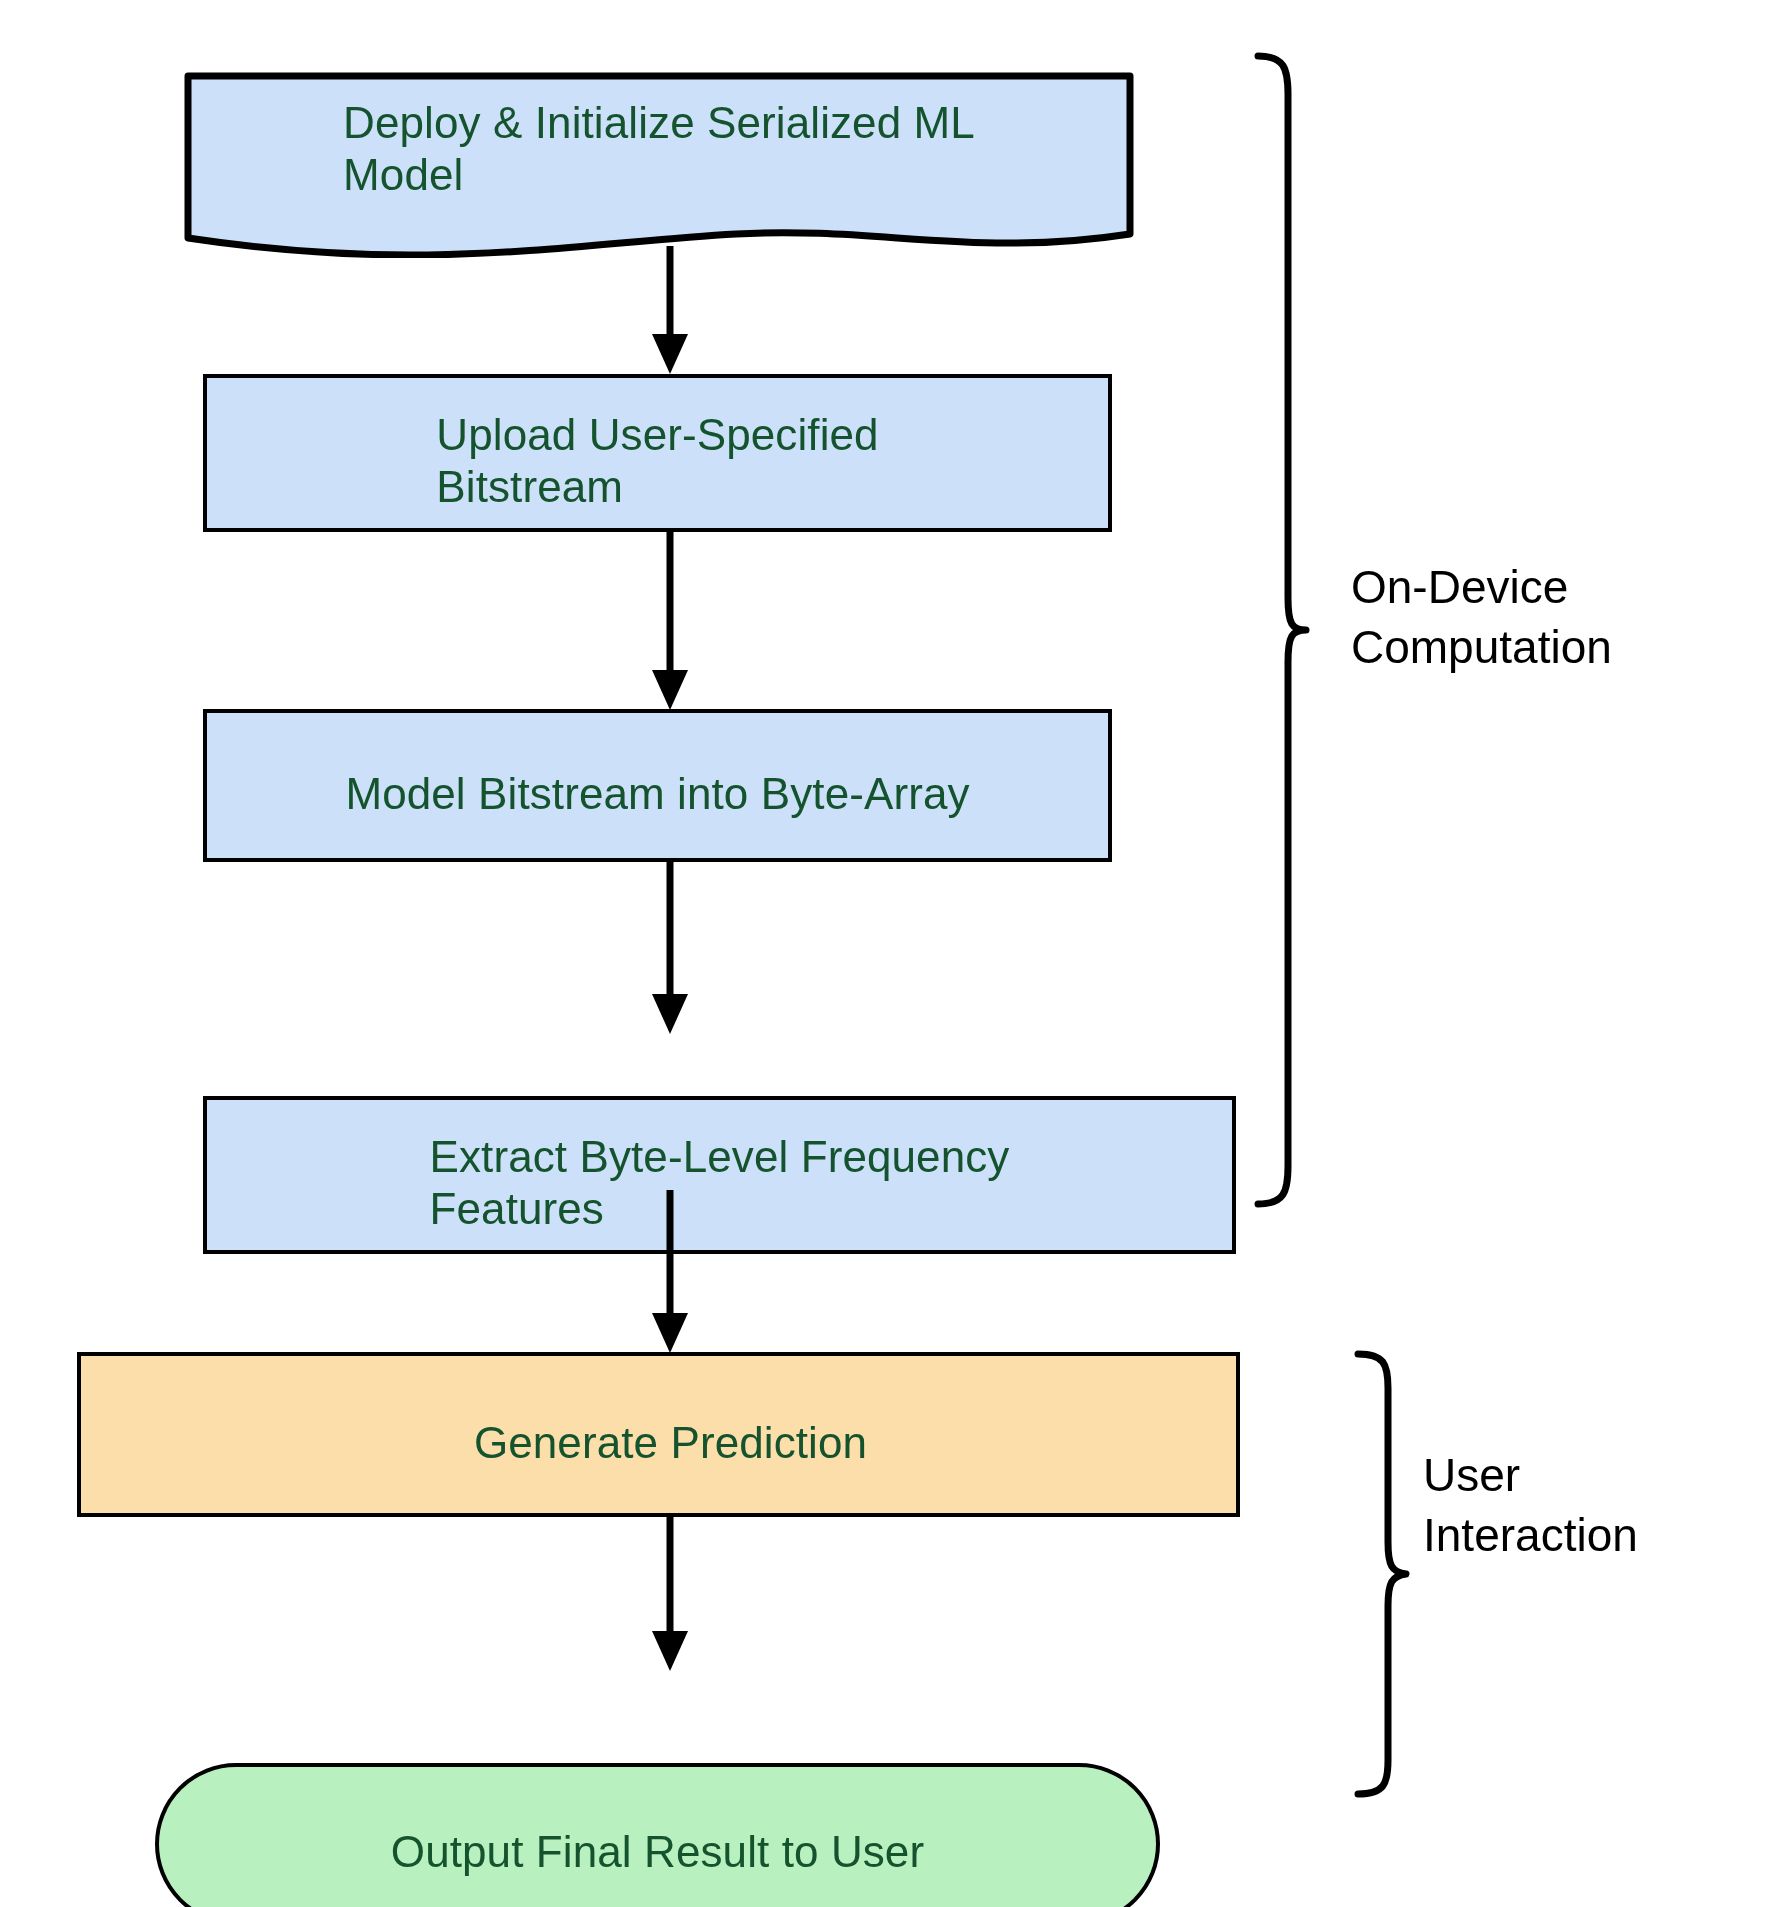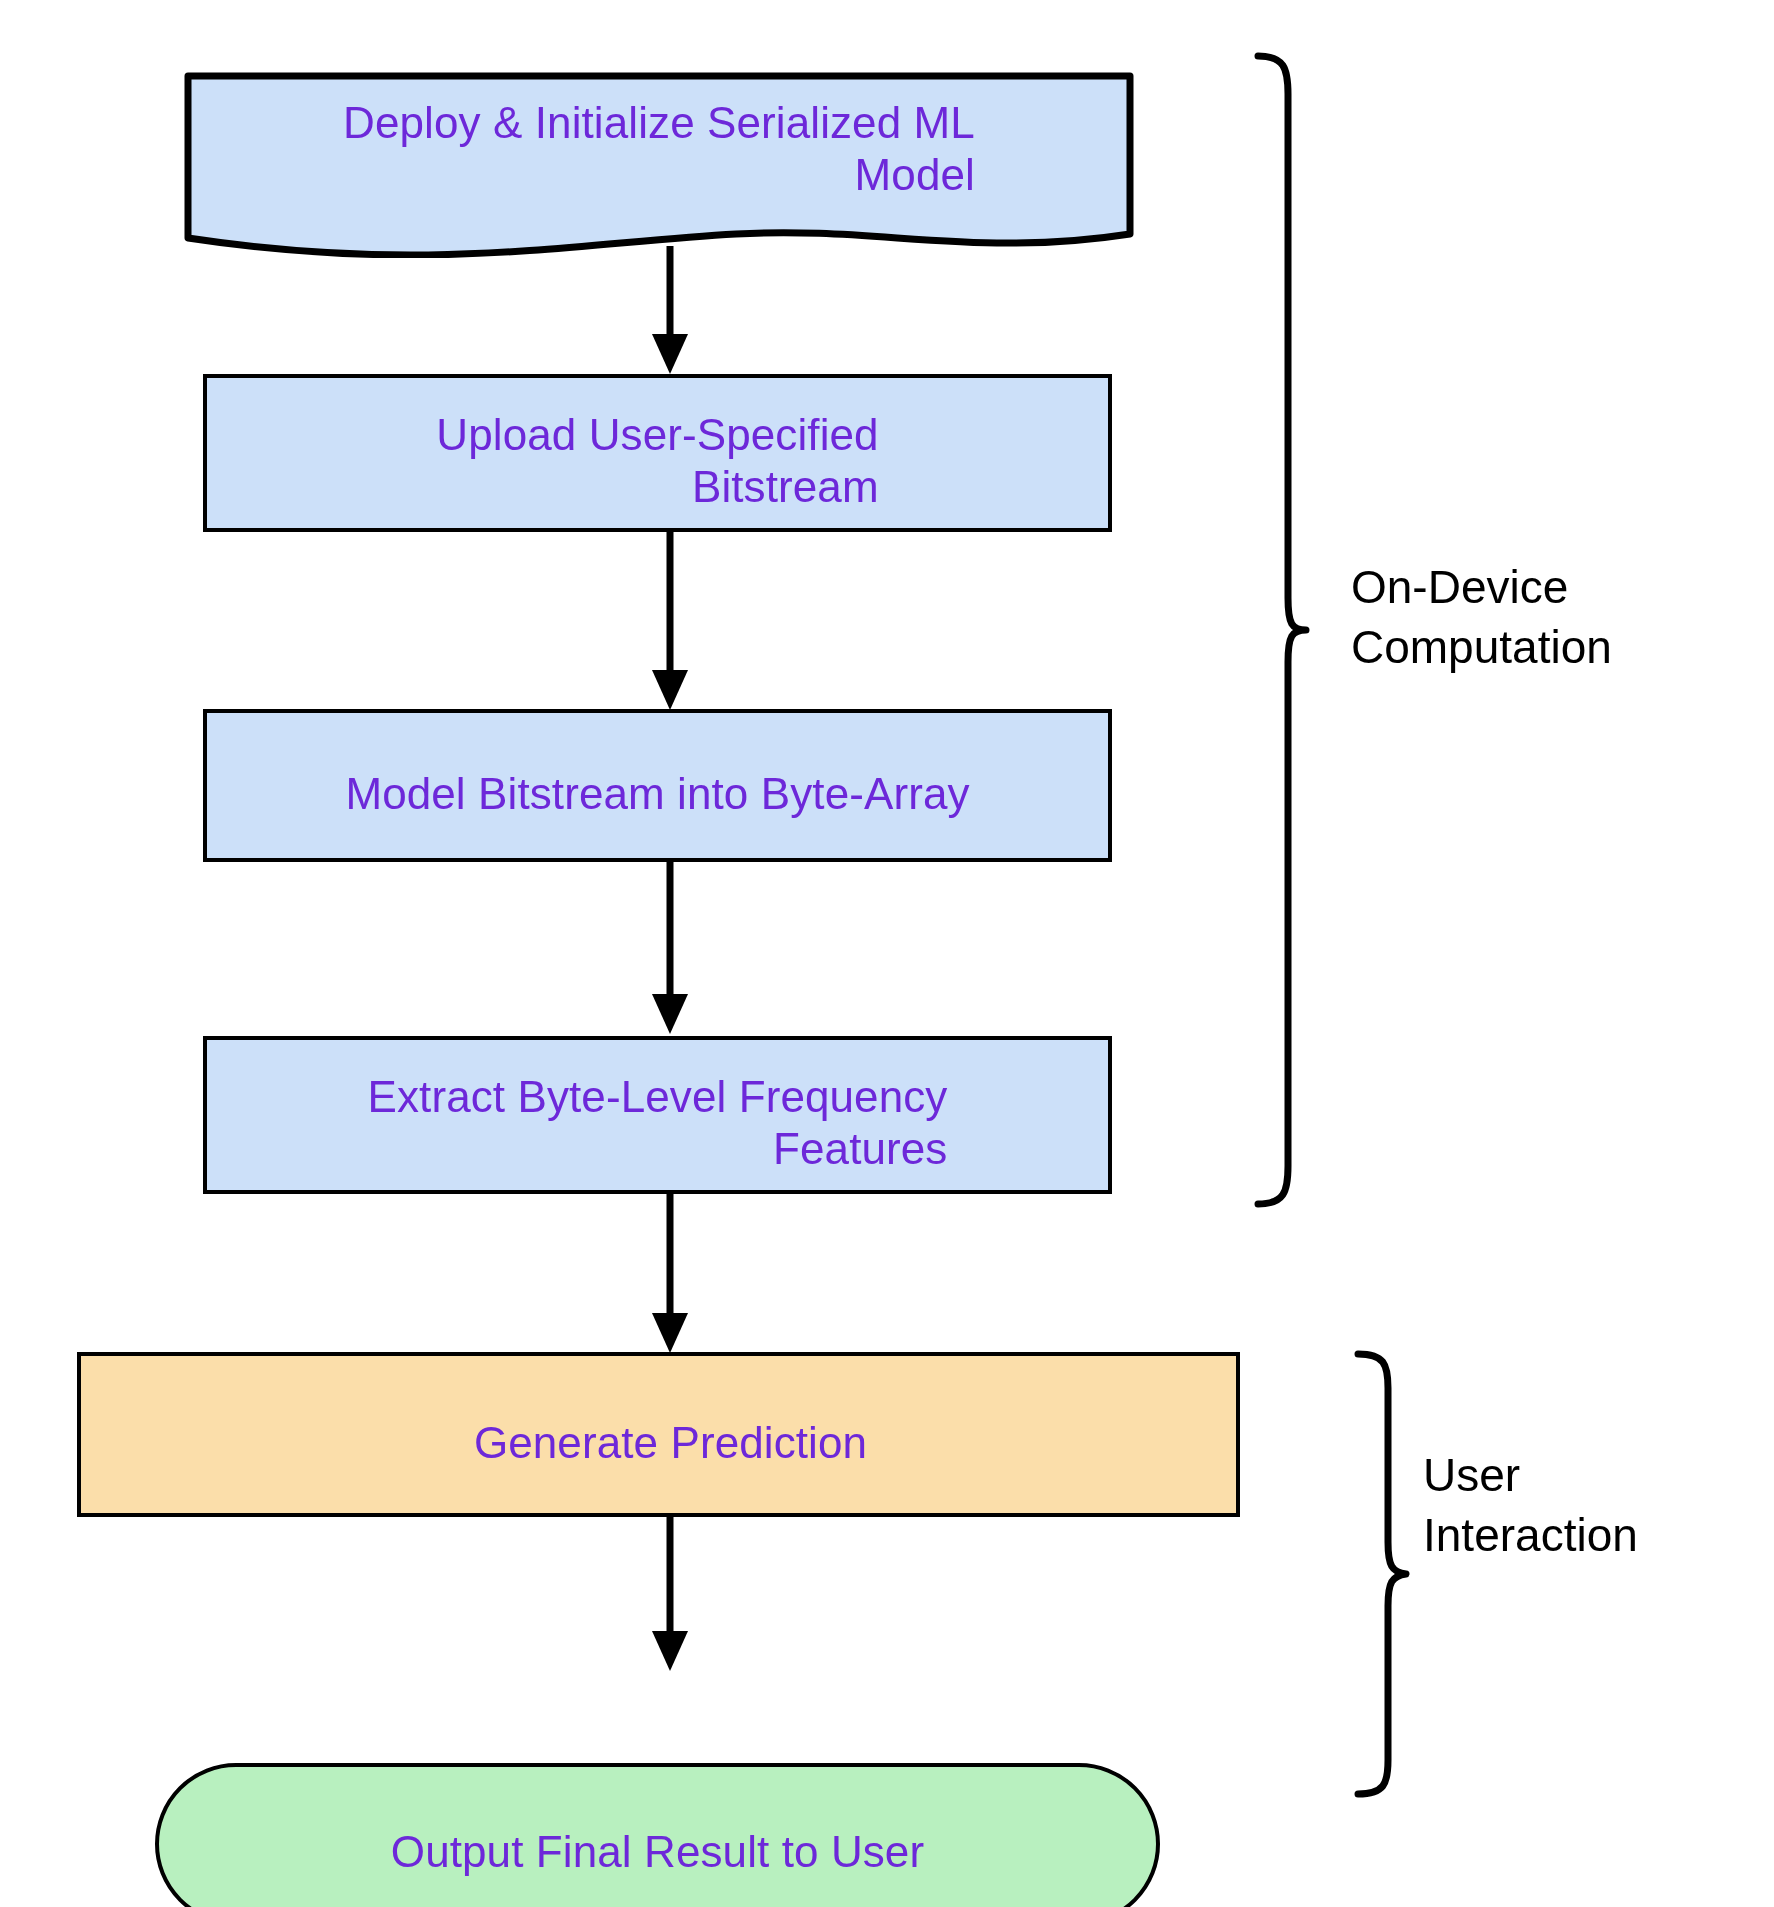--- a/index.html
+++ b/index.html
@@ -18,22 +18,22 @@
     height: 1907px;
     background: #ffffff;
     overflow: hidden;
   }
   .node {
     position: absolute;
     box-sizing: border-box;
     display: flex;
     align-items: center;
     justify-content: center;
-    text-align: right;
-    color: #6d28d9;
+    text-align: left;
+    color: #14532d;
     font-size: 44px;
     line-height: 1.18;
     letter-spacing: 0.1px;
     border: 4px solid #000000;
   }
   .node .label {
     display: block;
     padding: 0 18px;
     white-space: pre-line;
     margin-top: 16px;
@@ -71,22 +71,22 @@
   }
   #node-parse {
     left: 203px;
     top: 709px;
     width: 909px;
     height: 153px;
     background: #cce0f9;
   }
   #node-extract {
     left: 203px;
-    top: 1036px;
-    width: 909px;
+    top: 1096px;
+    width: 1033px;
     height: 158px;
     background: #cce0f9;
   }
   #node-predict {
     left: 77px;
     top: 1352px;
     width: 1163px;
     height: 165px;
     background: #fbdeaa;
     padding-left: 24px;

